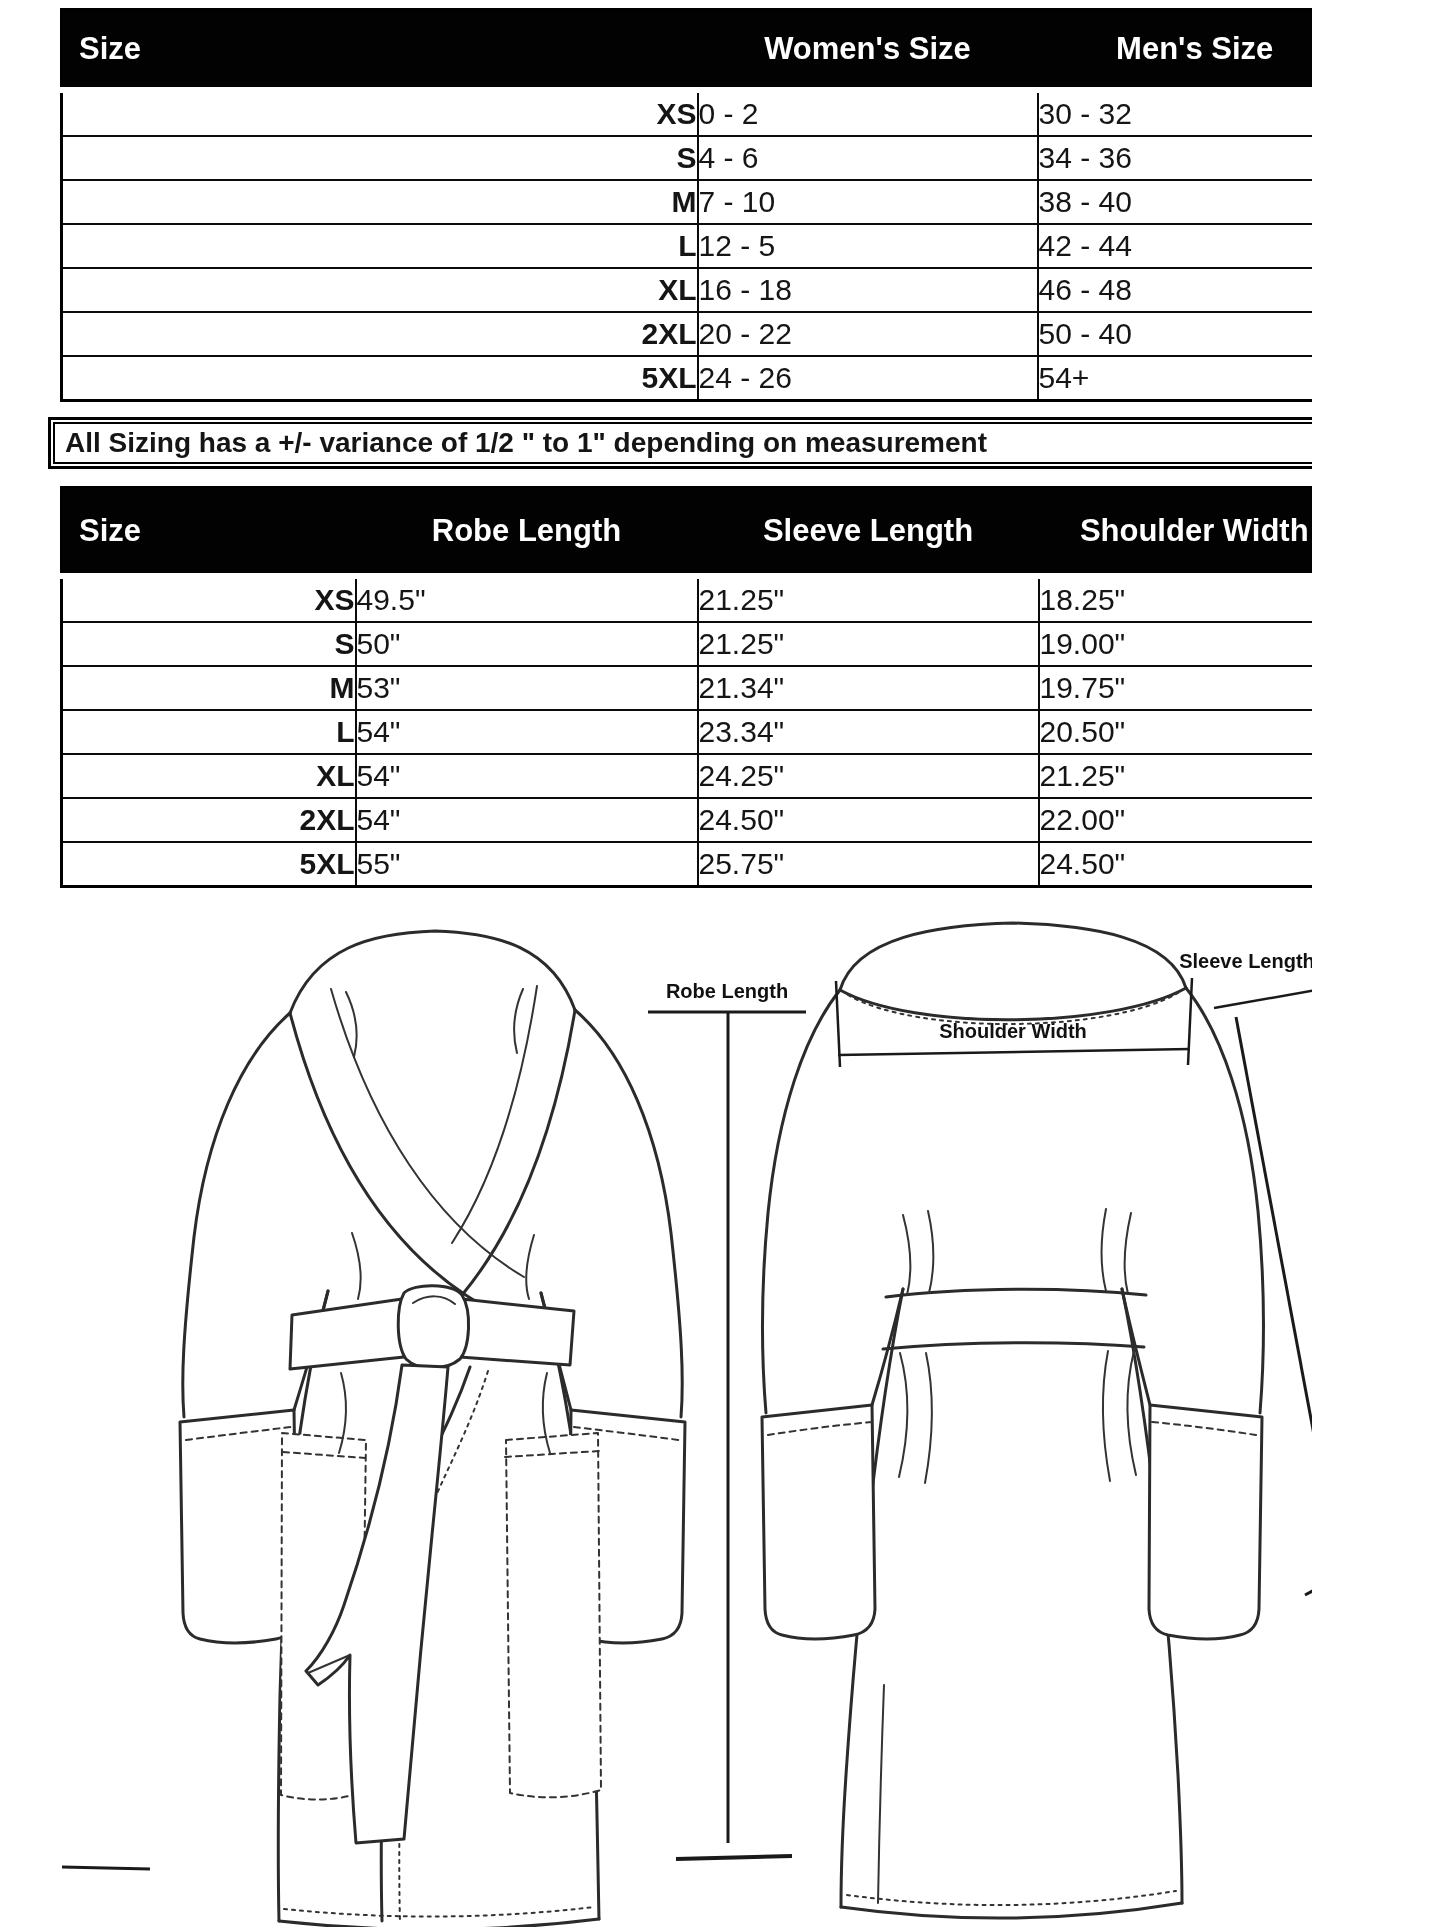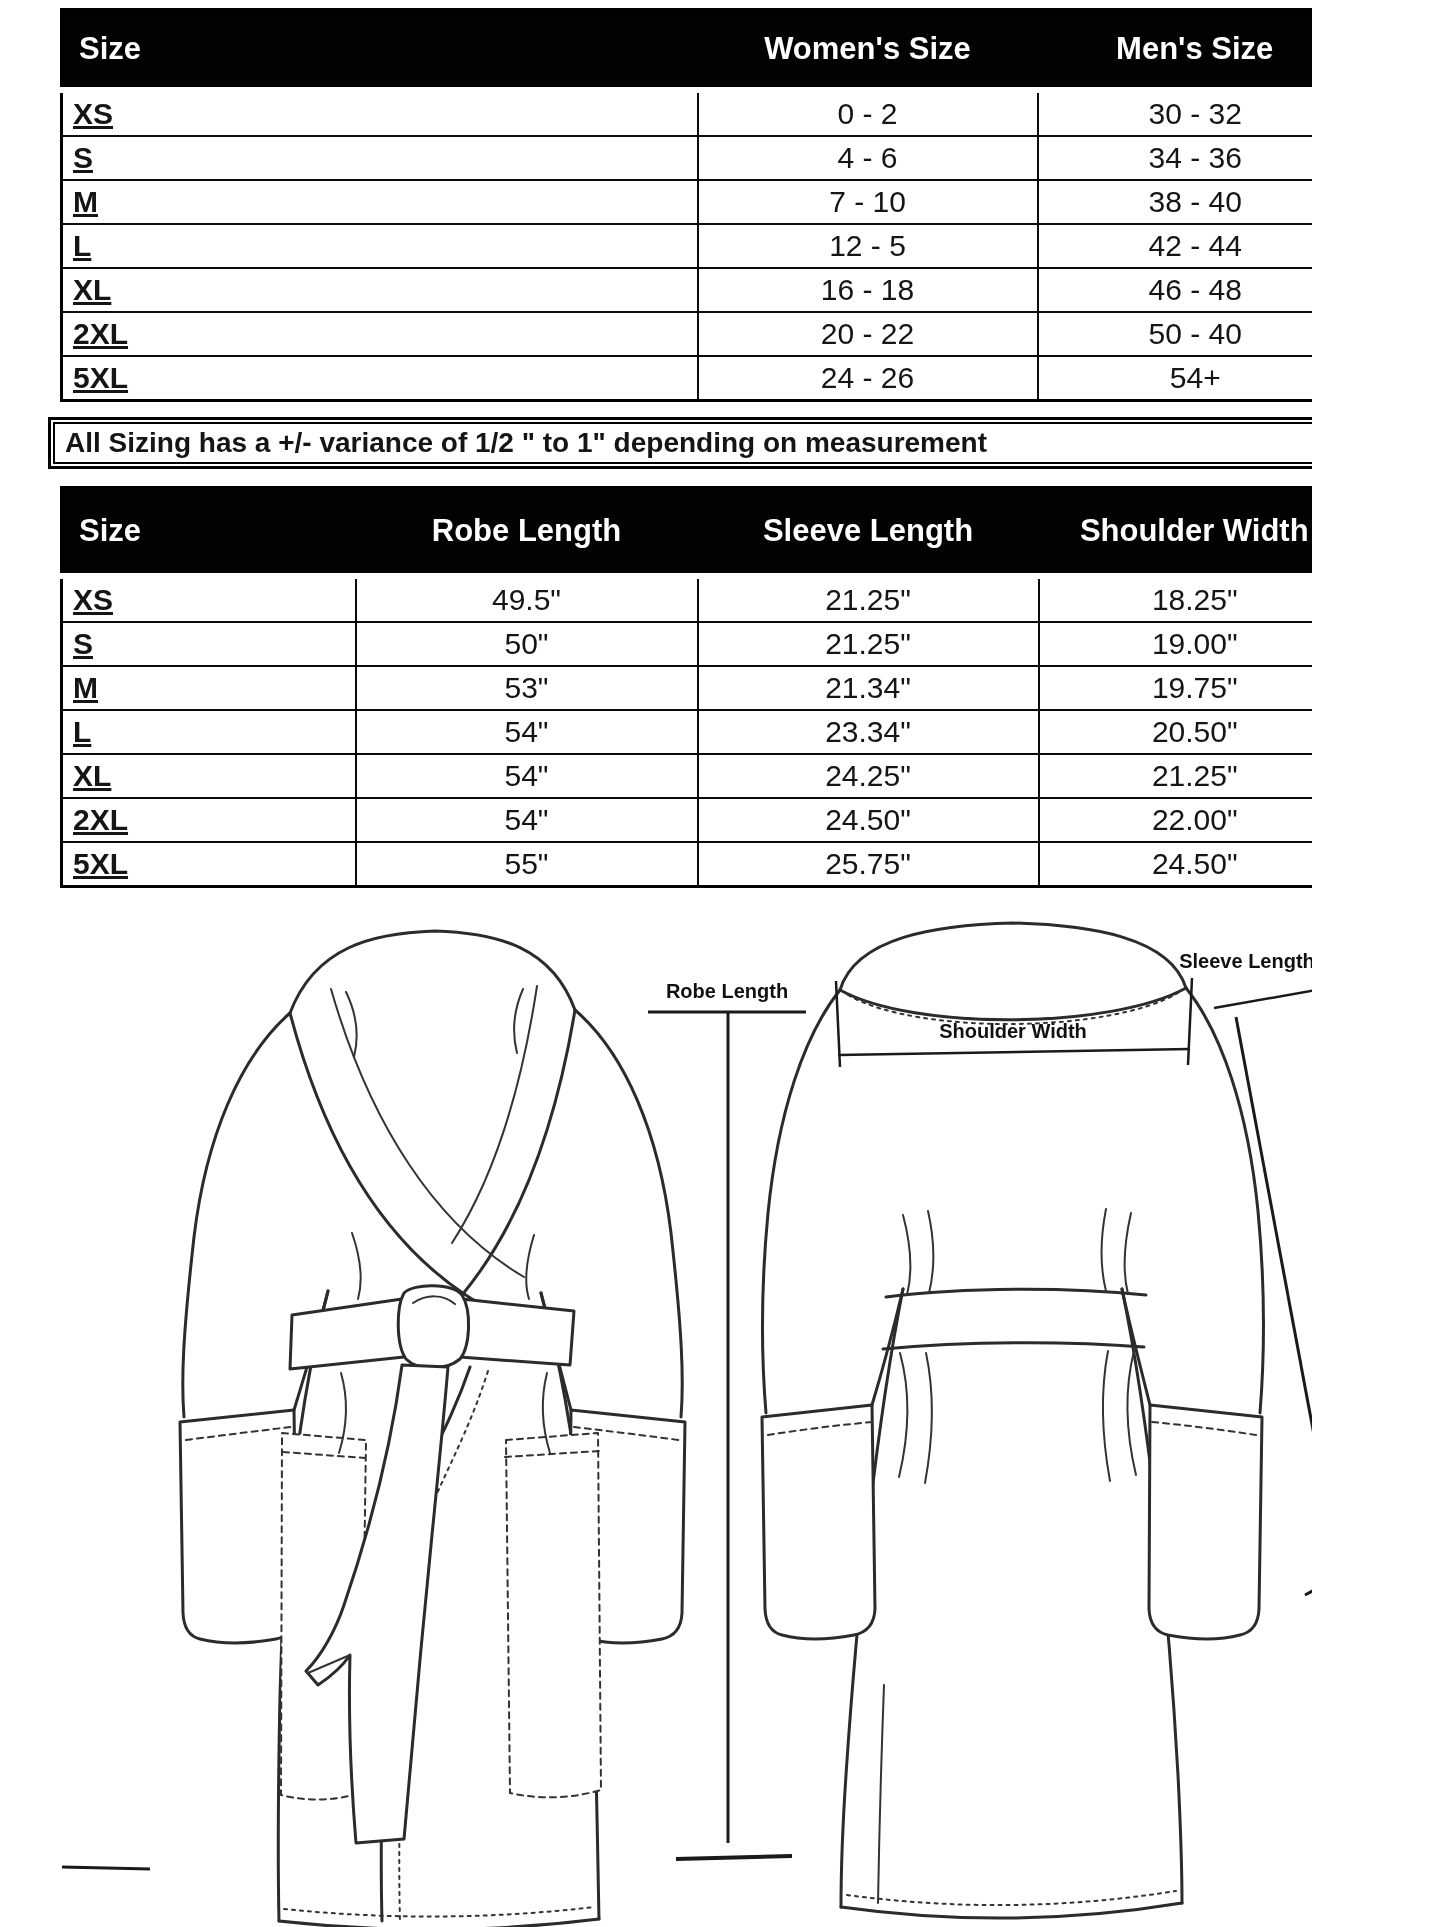--- a/index.html
+++ b/index.html
@@ -9,22 +9,22 @@
   #size-table{left:60px;top:8px;width:1292px;border:3px solid #000;}
   #measure-table{left:60px;top:486px;width:1290px;border:3px solid #000;}
   th{background:#020202;color:#fff;font-weight:bold;font-size:31px;
      border-bottom:6px solid #fff;vertical-align:middle;padding:0;}
   #size-table th{height:76px;}
   #measure-table th{height:84px;}
   th.left{text-align:left;padding-left:16px;}
   td{border:2px solid #0b0b0b;font-size:30px;padding:0;vertical-align:middle;background:#fff;}
   #size-table td{height:42px;}
   #measure-table td{height:42px;}
-  td.size{font-weight:bold;text-align:left;padding-left:10px;text-decoration:underline;}
-  td.val{text-align:center;}
+  td.size{font-weight:bold;text-align:right;padding-left:10px;}
+  td.val{text-align:left;}
   .note-outer{position:absolute;left:48px;top:417px;width:1286px;height:52px;
         border:3px solid #000;box-sizing:border-box;background:#fff;}
   .note-inner{margin:2px;height:42px;border:2px solid #000;box-sizing:border-box;
         display:flex;align-items:center;padding-left:10px;
         font-weight:bold;font-size:28px;white-space:nowrap;overflow:hidden;}
   .diagram-label{position:absolute;width:200px;text-align:center;
         font-weight:bold;font-size:20px;color:#111;}
   #robe-length-label{left:627px;top:980px;}
   #shoulder-width-label{left:913px;top:1020px;}
   #sleeve-length-label{left:1147px;top:950px;}

